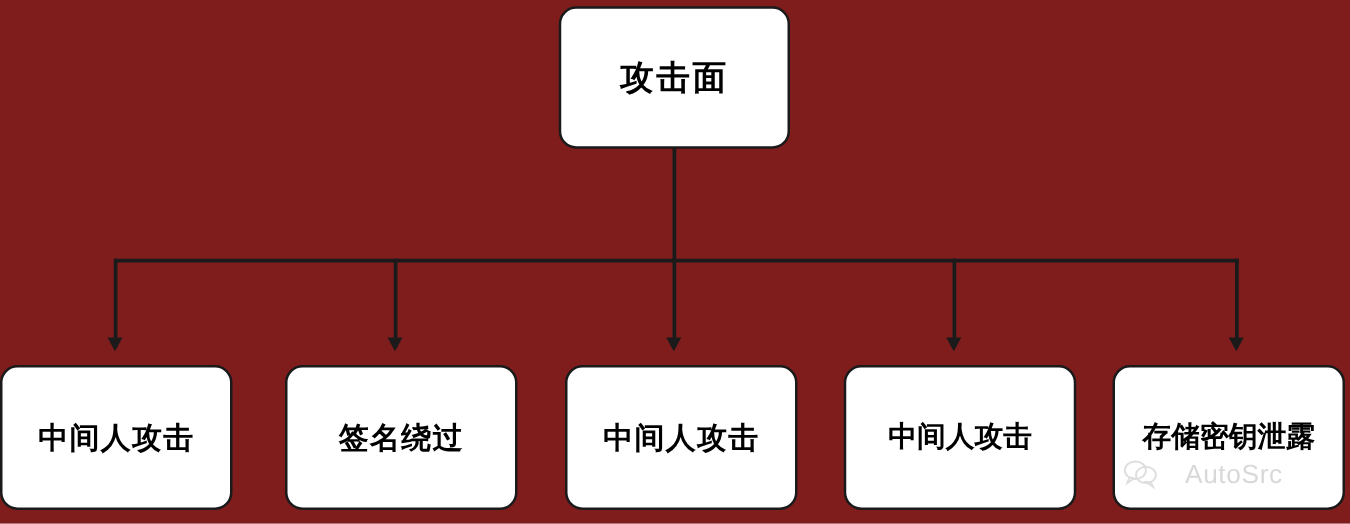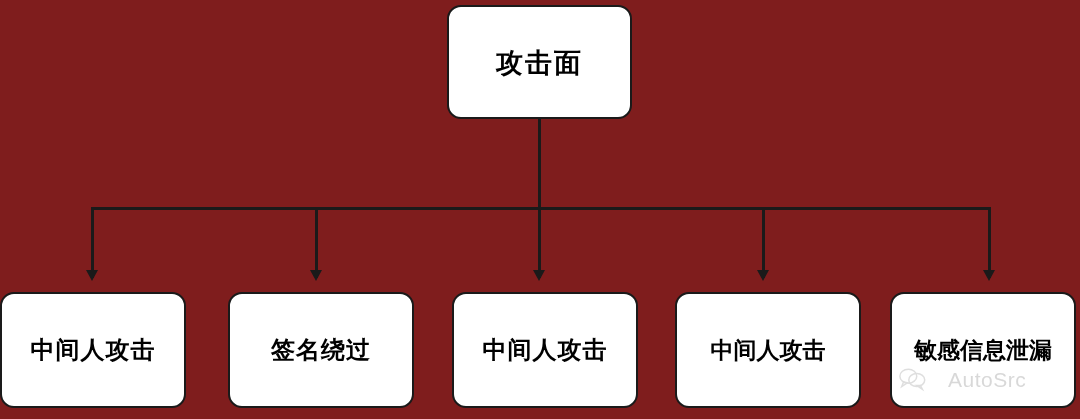--- a/index.html
+++ b/index.html
@@ -154,21 +154,21 @@
   <div class="node leaf" id="node-leaf-1">
     <span class="node-label">签名绕过</span>
   </div>
   <div class="node leaf" id="node-leaf-2">
     <span class="node-label">中间人攻击</span>
   </div>
   <div class="node leaf" id="node-leaf-3">
     <span class="node-label">中间人攻击</span>
   </div>
   <div class="node leaf" id="node-leaf-4">
-    <span class="node-label">敏感信息泄漏</span>
+    <span class="node-label">存储密钥泄露</span>
   </div>
 
   <div id="watermark">
     <svg id="watermark-logo" viewBox="0 0 32 32">
       <ellipse cx="11" cy="13" rx="9" ry="7.5" fill="none" stroke="#c4c4c4" stroke-width="1.6"></ellipse>
       <path d="M6 19 L4 24 L10 20 Z" fill="none" stroke="#c4c4c4" stroke-width="1.6"></path>
       <ellipse cx="20" cy="17" rx="8.5" ry="7" fill="none" stroke="#c4c4c4" stroke-width="1.6"></ellipse>
       <path d="M24 23 L26 27 L20 23 Z" fill="none" stroke="#c4c4c4" stroke-width="1.6"></path>
     </svg>
     <span id="watermark-text">AutoSrc</span>

